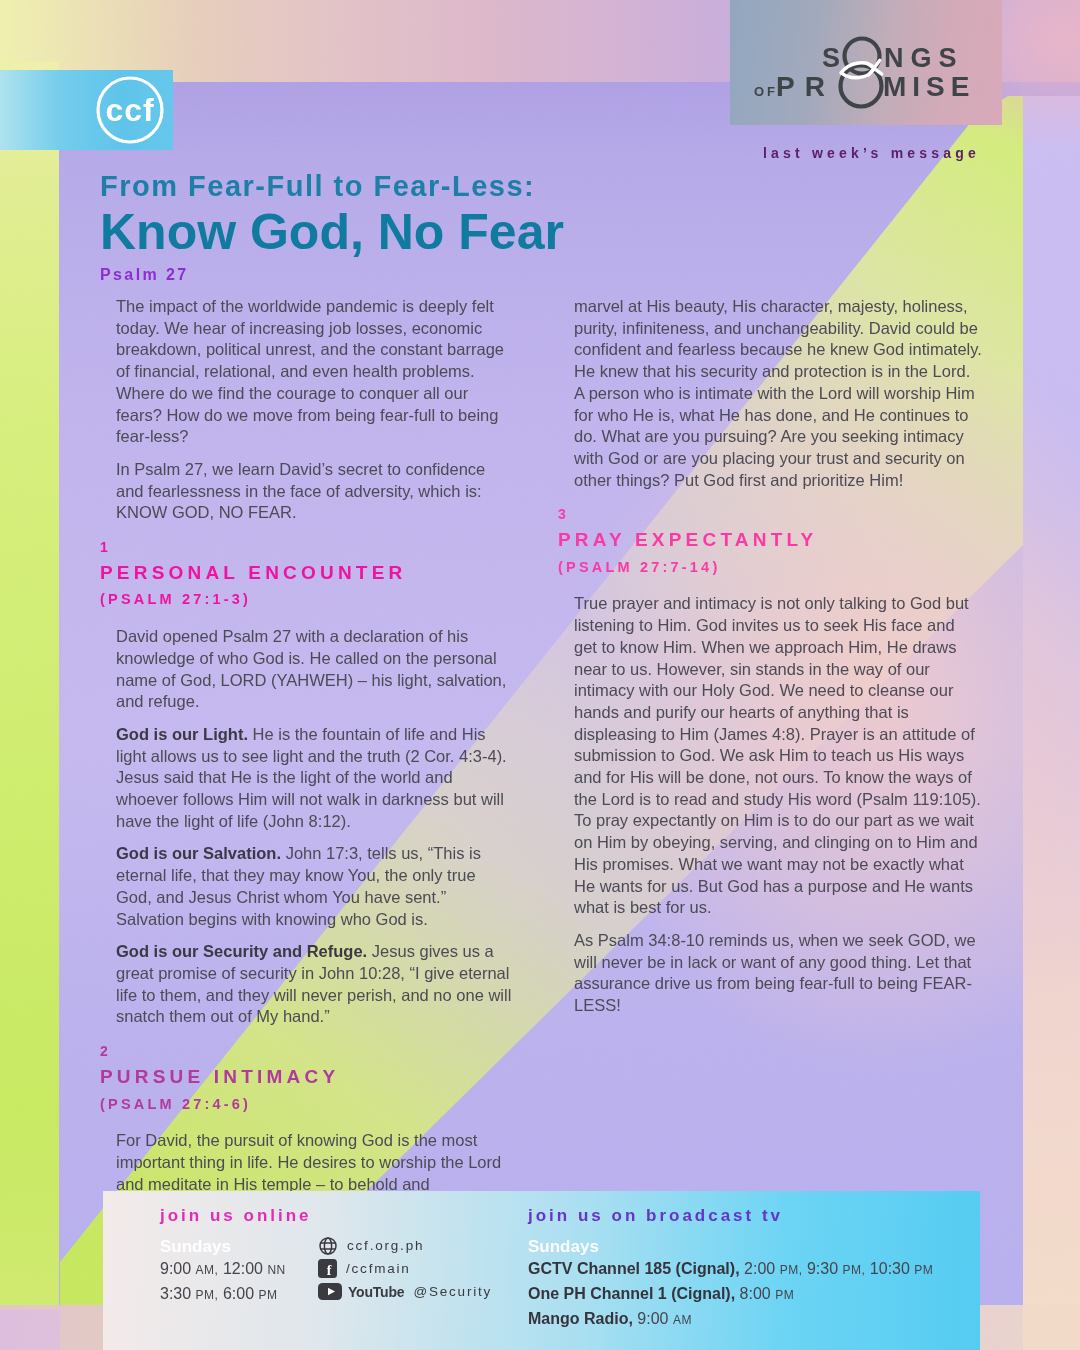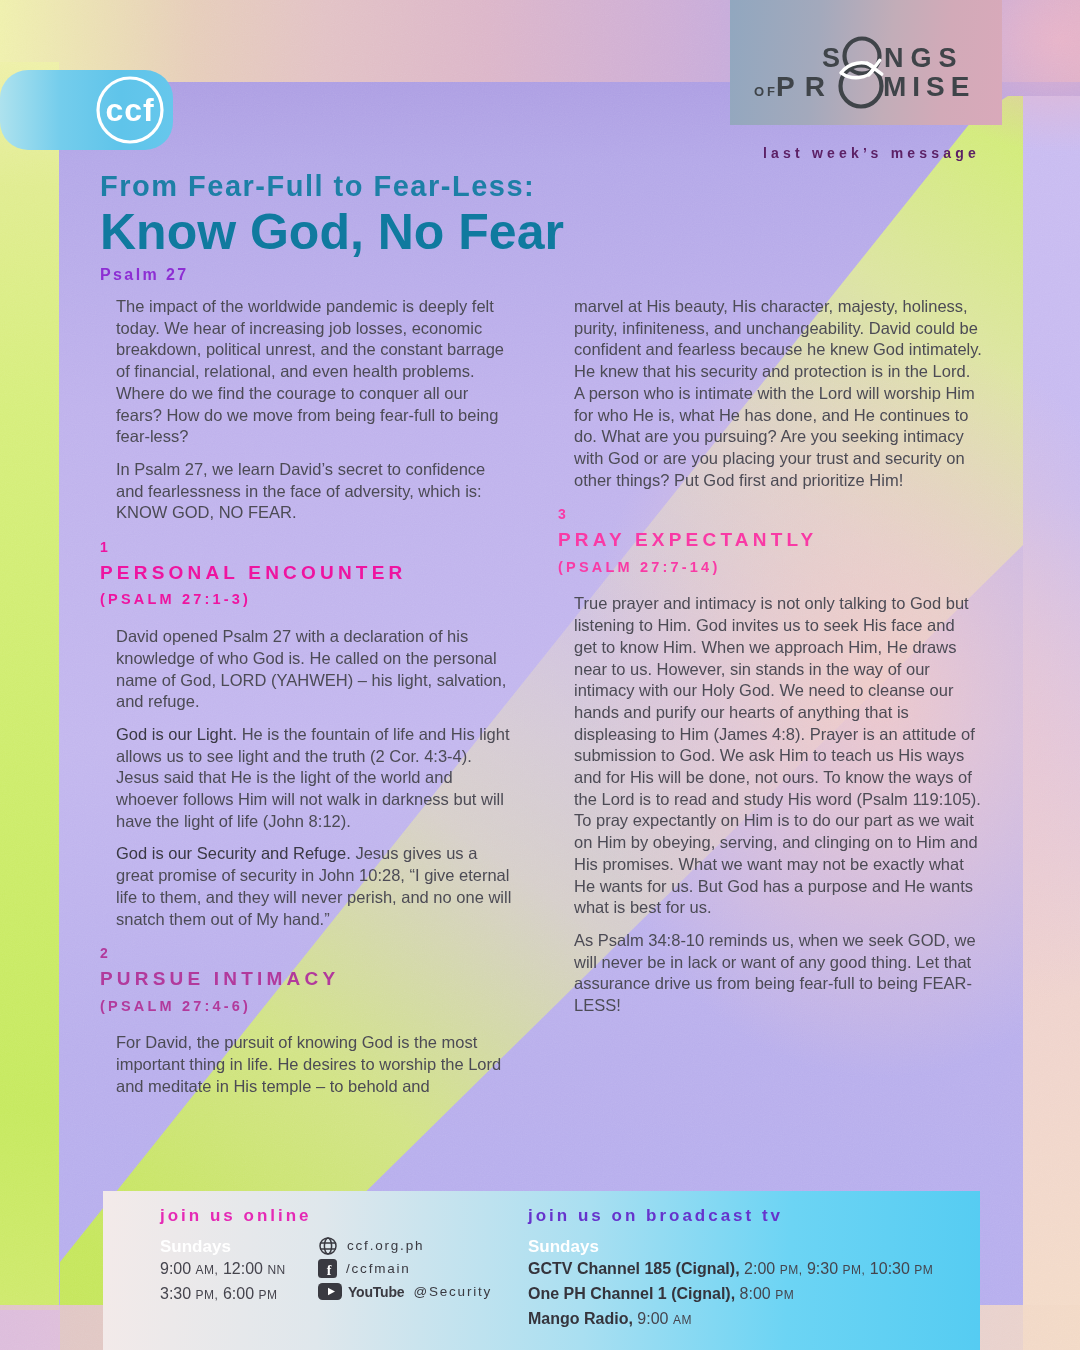--- a/index.html
+++ b/index.html
@@ -20,38 +20,38 @@
   .bg-pinkmid{left:0;top:0;width:1080px;height:1350px;
     background:radial-gradient(ellipse 430px 540px at 880px 700px,rgba(243,203,198,0.85),rgba(243,203,198,0) 70%);}
   .bg-pinktop{left:0;top:0;width:1080px;height:1350px;
     background:radial-gradient(ellipse 200px 150px at 1060px 40px,rgba(233,180,200,0.9),rgba(233,180,200,0) 75%);}
   .bg-bottom{left:0;top:1305px;width:1080px;height:45px;opacity:.85;
     background:linear-gradient(90deg,#e3bfd8 0%,#ecc9d2 30%,#f0d4c8 70%,#f2d9c6 100%);}
   .noise{position:absolute;left:0;top:0;mix-blend-mode:soft-light;opacity:.5;pointer-events:none;}
 
   
   .ccf-band{position:absolute;left:0;top:70px;width:173px;height:80px;
-    background:linear-gradient(90deg,#aee2ee 0%,#74cdec 35%,#5fc4ea 70%,#66c7ec 100%);border-radius:28px;}
+    background:linear-gradient(90deg,#aee2ee 0%,#74cdec 35%,#5fc4ea 70%,#66c7ec 100%);}
   .songs-box{position:absolute;left:730px;top:0;width:272px;height:125px;
     background:linear-gradient(97deg,#91a7bf 0%,#a3a9bc 32%,#c2adb8 58%,#d2aab8 78%,#d9a9ba 100%);}
   .tagline{position:absolute;right:100px;top:134px;font-size:14px;font-weight:600;
     letter-spacing:4.2px;color:#5c2166;margin-top:11px;}
 
   
   .title-block{position:absolute;left:100px;top:170px;width:760px;}
   .kicker{font-size:29px;font-weight:800;letter-spacing:1.5px;color:#1d7fa6;}
   .main-title{margin:3px 0 0 0;font-size:50px;font-weight:800;letter-spacing:0;color:#107a9f;line-height:52px;}
   .reference{margin-top:8px;font-size:16px;font-weight:800;letter-spacing:2.4px;color:#8d2ed3;}
 
   
   .col{position:absolute;top:296px;font-size:16.5px;line-height:21.7px;color:#4c4b55;}
   .col-left{left:100px;width:415px;}
   .col-right{left:558px;width:424px;}
   .col p{margin:0 0 11px 16px;}
-  .col b{font-weight:400;color:#3a3944;}
+  .col b{font-weight:700;color:#3a3944;}
   .sec{margin:13px 0 15px 0;font-weight:800;}
   .sec-num{font-size:14px;letter-spacing:2px;margin-bottom:3px;}
   .sec-heading{font-size:19px;letter-spacing:4.2px;margin-bottom:6px;}
   .sec-sub{font-size:14.5px;letter-spacing:3.2px;}
   .c1{color:#ee14a0;} .c2{color:#b23a9c;} .c3{color:#f93aa5;}
 
   
   .footer-panel{position:absolute;left:103px;top:1191px;width:877px;height:159px;
     background:linear-gradient(93deg,#f3eae9 0%,#dfe7ec 25%,#a9dff1 55%,#6cd4f4 78%,#55ccf2 100%);}
   .f-title{font-size:17px;font-weight:800;letter-spacing:3px;}
@@ -128,20 +128,21 @@
   <div class="col col-left">
     <p>The impact of the worldwide pandemic is deeply felt today. We hear of increasing job losses, economic breakdown, political unrest, and the constant barrage of financial, relational, and even health problems. Where do we find the courage to conquer all our fears? How do we move from being fear-full to being fear-less?</p>
     <p>In Psalm 27, we learn David’s secret to confidence and fearlessness in the face of adversity, which is: KNOW GOD, NO FEAR.</p>
     <div class="sec c1">
       <div class="sec-num">1</div>
       <div class="sec-heading">PERSONAL ENCOUNTER</div>
       <div class="sec-sub">(PSALM 27:1-3)</div>
     </div>
     <p>David opened Psalm 27 with a declaration of his knowledge of who God is. He called on the personal name of God, LORD (YAHWEH) – his light, salvation, and refuge.</p>
     <p><b>God is our Light.</b> <span>He is the fountain of life and His light allows us to see light and the truth (2 Cor. 4:3-4). Jesus said that He is the light of the world and whoever follows Him will not walk in darkness but will have the light of life (John 8:12).</span></p>
+    <p><b>God is our Salvation.</b> <span>John 17:3, tells us, “This is eternal life, that they may know You, the only true God, and Jesus Christ whom You have sent.” Salvation begins with knowing who God is.</span></p>
     <p><b>God is our Security and Refuge.</b> <span>Jesus gives us a great promise of security in John 10:28, “I give eternal life to them, and they will never perish, and no one will snatch them out of My hand.”</span></p>
     <div class="sec c2">
       <div class="sec-num">2</div>
       <div class="sec-heading">PURSUE INTIMACY</div>
       <div class="sec-sub">(PSALM 27:4-6)</div>
     </div>
     <p>For David, the pursuit of knowing God is the most important thing in life. He desires to worship the Lord and meditate in His temple – to behold and</p>
   </div>
 
   <div class="col col-right">

